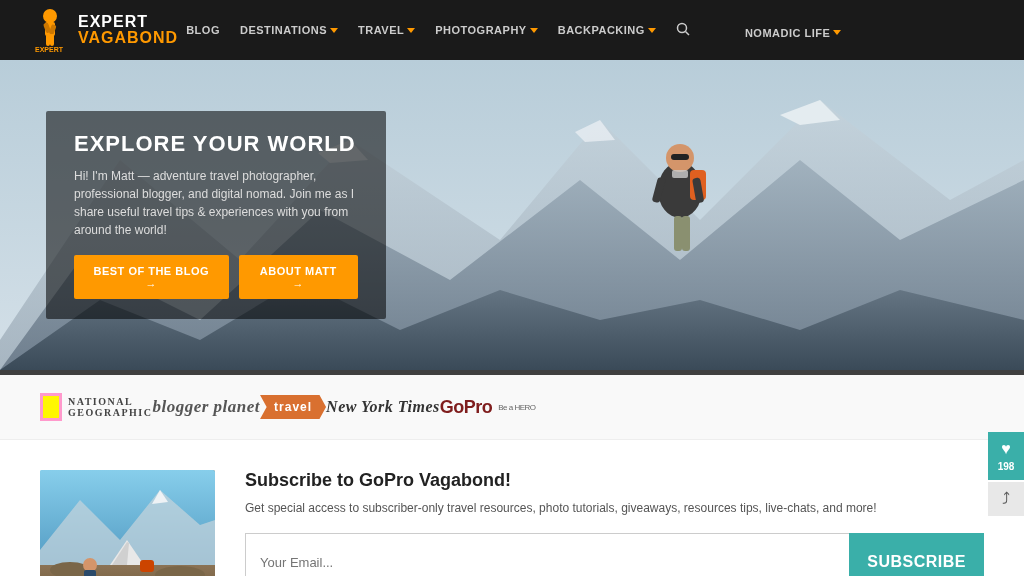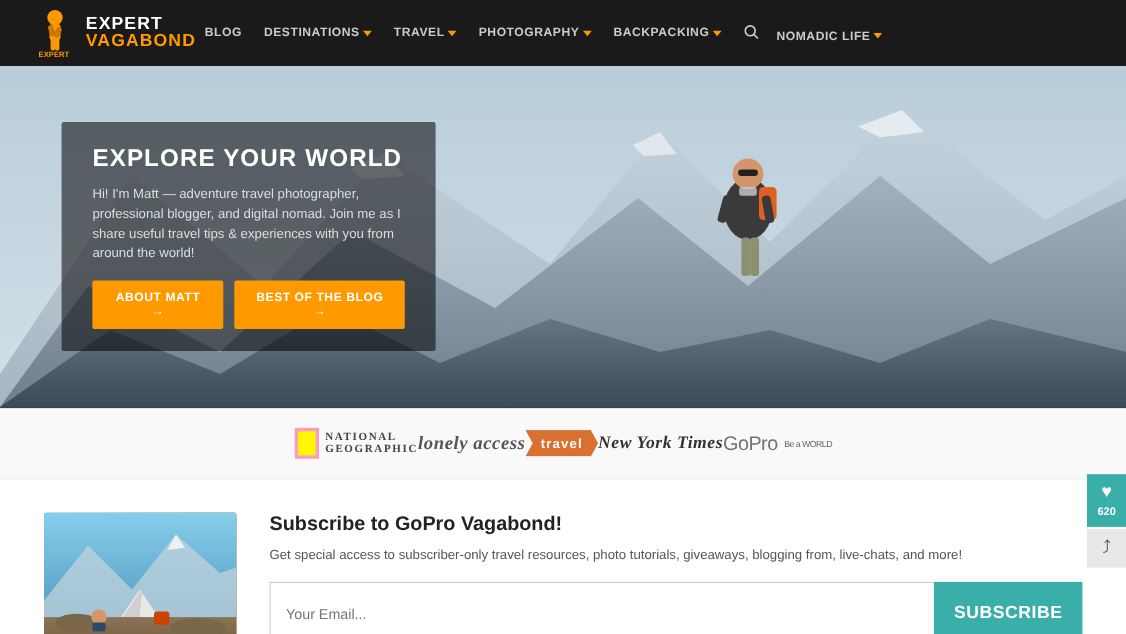--- a/index.html
+++ b/index.html
@@ -29,20 +29,21 @@
       flex-direction: row;
       align-items: flex-end;
     }
     .nav-row {
       display: flex;
       align-items: center;
       gap: 4px;
     }
     .nav-row + .nav-row {
       margin-top: 4px;
+      margin-left: 39px;
     }
     .nav-item {
       color: #ccc;
       font-size: 11px;
       font-weight: 700;
       text-transform: uppercase;
       letter-spacing: 0.5px;
       cursor: pointer;
       padding: 4px 8px;
       display: flex;
@@ -81,21 +82,21 @@
           #b0bec5 20%,
           #90a4ae 40%,
           #78909c 60%,
           #546e7a 80%,
           #37474f 100%
         );
     }
     .hero-content {
       position: absolute;
       top: 50%;
-      left: 56px;
+      left: 46px;
       transform: translateY(-50%);
       background: rgba(0,0,0,0.55);
       padding: 20px 28px;
       max-width: 340px;
       border-radius: 2px;
     }
     .hero-title {
       font-size: 22px;
       font-weight: 900;
       color: #fff;
@@ -122,26 +123,26 @@
       letter-spacing: 0.5px;
       border: none;
       padding: 10px 18px;
       cursor: pointer;
       border-radius: 2px;
     }
 
     
     .brands {
       background: #f9f9f9;
-      border-top: 1px solid #404040;
+      border-top: 5px solid #404040;
       border-bottom: 1px solid #eee;
       padding: 18px 40px;
       display: flex;
       align-items: center;
-      justify-content: center;
+      justify-content: flex-start;
     }
     .brand-logo {
       color: #888;
       font-size: 13px;
       font-weight: 700;
       display: flex;
       align-items: center;
       gap: 6px;
       letter-spacing: 0.5px;
     }
@@ -352,46 +353,46 @@
         <rect x="58" y="88" width="8" height="25" rx="3" fill="#3a3a3a" transform="rotate(15 62 88)"></rect>
         <rect x="92" y="88" width="8" height="25" rx="3" fill="#3a3a3a" transform="rotate(-10 96 88)"></rect>
       </g>
     </svg>
   </div>
 
   <div class="hero-content">
     <h1 class="hero-title">EXPLORE YOUR WORLD</h1>
     <p class="hero-desc">Hi! I'm Matt — adventure travel photographer, professional blogger, and digital nomad. Join me as I share useful travel tips &amp; experiences with you from around the world!</p>
     <div class="hero-buttons">
+      <button class="hero-btn">BEST OF THE BLOG →</button>
       <button class="hero-btn">ABOUT MATT →</button>
-      <button class="hero-btn">BEST OF THE BLOG →</button>
     </div>
   </div>
 </section>
 
 <div class="brands">
   <div class="brand-logo brand-nat-geo">
     <div class="brand-nat-geo-box"></div>
     <div style="text-align:left;">
       <div style="font-size:10px;font-weight:900;letter-spacing:1.5px;color:#444;">NATIONAL</div>
       <div style="font-size:10px;font-weight:900;letter-spacing:1.5px;color:#444;">GEOGRAPHIC</div>
     </div>
   </div>
   <div class="brand-logo brand-lp">
-    <span style="font-family:Georgia,serif;font-style:italic;font-size:17px;color:#555;">lonely access</span>
+    <span style="font-family:Georgia,serif;font-style:italic;font-size:17px;color:#555;">blogger planet</span>
   </div>
   <div class="brand-logo">
     <div style="background:#d97030;color:#fff;padding:5px 14px;font-size:12px;font-weight:900;letter-spacing:1px;clip-path:polygon(0 0, 90% 0, 100% 50%, 90% 100%, 0 100%, 10% 50%);">travel</div>
   </div>
   <div class="brand-logo brand-nyt">
     <span style="font-family:Georgia,serif;font-size:16px;color:#333;font-style:italic;">New York Times</span>
   </div>
   <div class="brand-logo brand-gopro">
-    <span style="font-size:18px;font-weight:400;color:#737373;letter-spacing:-0.5px;">GoPro</span>
-    <span style="font-size:8px;color:#666;font-weight:400;">Be a WORLD</span>
+    <span style="font-size:18px;font-weight:700;color:#7f1d1d;letter-spacing:-0.5px;">GoPro</span>
+    <span style="font-size:8px;color:#666;font-weight:400;">Be a HERO</span>
   </div>
 </div>
 
 <div class="subscribe-section">
   <div class="subscribe-img">
     <svg width="175" height="135" viewBox="0 0 175 135" xmlns="http://www.w3.org/2000/svg">
       <defs>
         <linearGradient id="subSky" x1="0" y1="0" x2="0" y2="1">
           <stop offset="0%" stop-color="#87CEEB"></stop>
           <stop offset="60%" stop-color="#5ba3c9"></stop>
@@ -418,31 +419,31 @@
 
       <circle cx="50" cy="95" r="7" fill="#d4956a"></circle>
       <rect x="44" y="100" width="12" height="8" rx="2" fill="#2a4a6a"></rect>
 
       <rect x="100" y="90" width="14" height="12" rx="3" fill="#cc4400"></rect>
     </svg>
   </div>
 
   <div class="subscribe-form-area">
     <div class="subscribe-title">Subscribe to GoPro Vagabond!</div>
-    <div class="subscribe-desc">Get special access to subscriber-only travel resources, photo tutorials, giveaways, blogging from, live-chats, and more!</div>
+    <div class="subscribe-desc">Get special access to subscriber-only travel resources, photo tutorials, giveaways, resources tips, live-chats, and more!</div>
 
     <div class="email-row">
       <input type="email" class="email-input" placeholder="Your Email..." style="">
       <button class="subscribe-btn">SUBSCRIBE</button>
     </div>
 
   </div>
 </div>
 
 <div class="floating-sidebar">
   <div class="floating-btn">
     <span class="floating-btn-icon">♥</span>
-    <span class="floating-btn-count">620</span>
+    <span class="floating-btn-count">198</span>
   </div>
   <div class="floating-btn floating-share">
     <span class="floating-btn-icon">⤴</span>
   </div>
 </div>
 
 </body></html>

